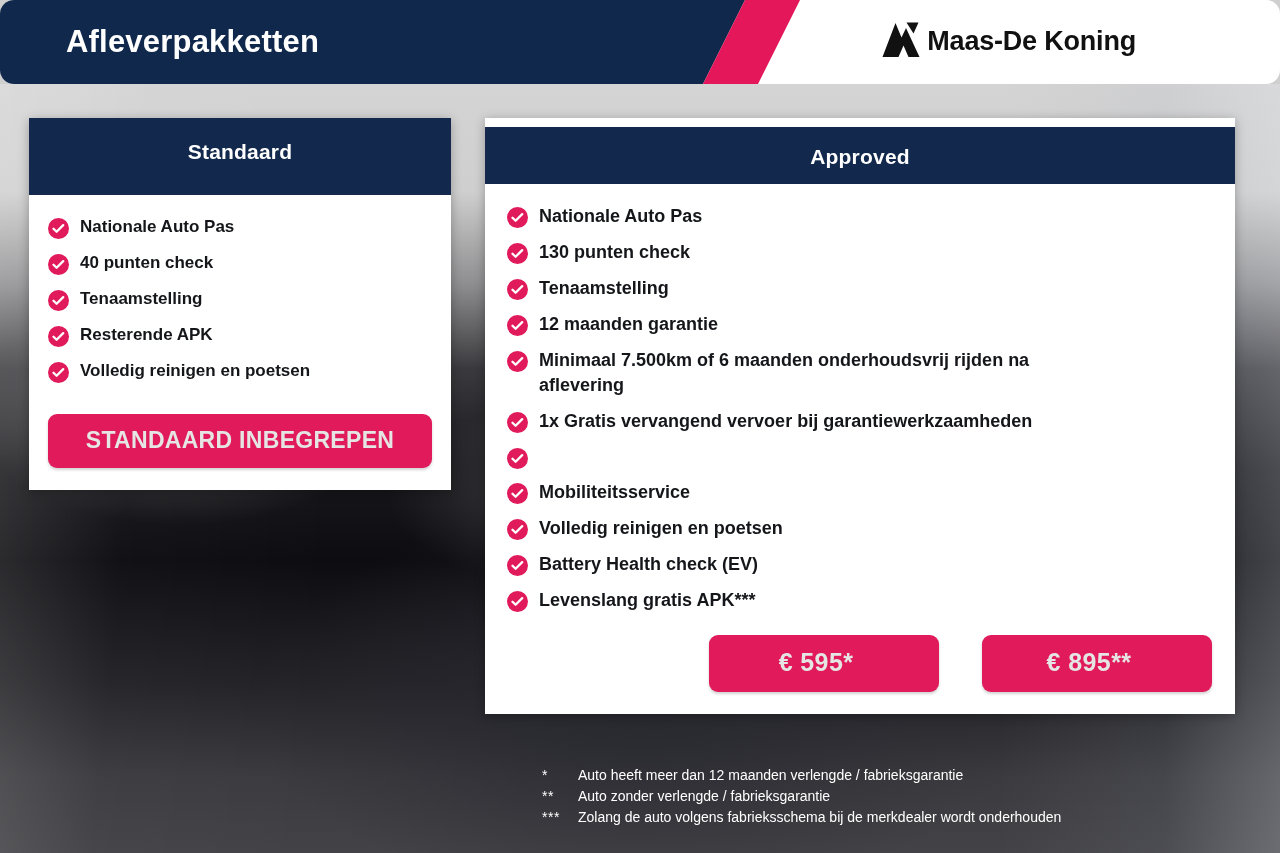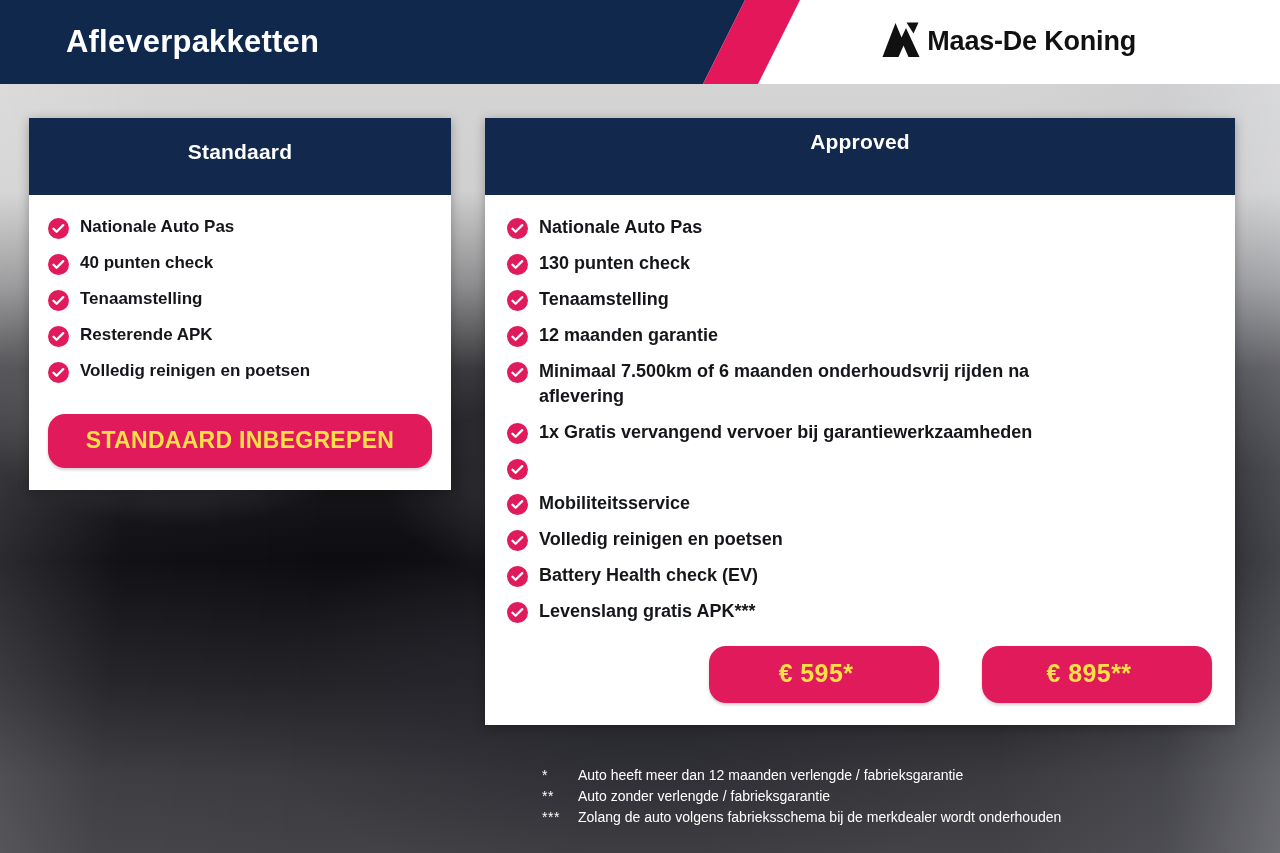--- a/index.html
+++ b/index.html
@@ -48,20 +48,21 @@
   }
 
   
   #header {
     position: absolute;
     left: 0; top: 0;
     width: 1280px; height: 84px;
     background: #ffffff;
     overflow: hidden;
     z-index: 5;
+    border-radius: 14px;
   }
   .hdr-navy {
     position: absolute;
     left: 0; top: 0;
     width: 760px; height: 84px;
     background: #10284b;
     clip-path: polygon(0 0, 745px 0, 703px 84px, 0 84px);
   }
   .hdr-pink {
     position: absolute;
@@ -103,21 +104,21 @@
     z-index: 3;
   }
   #card-standaard { left: 29px; top: 118px; width: 422px; }
   #card-approved  { left: 485px; top: 118px; width: 750px; }
 
   .card-header {
     background: #12284c;
     text-align: center;
   }
   #card-standaard .card-header { height: 77px; padding-top: 22px; }
-  #card-approved  .card-header { height: 77px; padding-top: 12px; }
+  #card-approved  .card-header { height: 57px; padding-top: 18px; margin-top: 9px; }
 
   .card-title {
     color: #ffffff;
     font-size: 21px;
     font-weight: bold;
     letter-spacing: 0.2px;
   }
 
   .card-body { padding: 20px 19px 22px 19px; }
   #card-approved .card-body { padding: 20px 22px 22px 22px; }
@@ -146,23 +147,23 @@
     line-height: 24px;
   }
   #card-approved .feature-text { font-size: 18px; line-height: 25px; }
   #card-standaard ul.features li { margin-bottom: 12px; }
   #card-approved  ul.features li { margin-bottom: 11px; }
 
   
   .pill {
     display: inline-block;
     background: #e01a5b;
-    color: #fde047;
+    color: #e5e5e5;
     border: none;
-    border-radius: 17px;
+    border-radius: 9px;
     font-family: "Liberation Sans", sans-serif;
     font-weight: bold;
     text-align: center;
     cursor: pointer;
     box-shadow: 0 2px 3px rgba(0,0,0,0.18);
   }
   #btn-standaard {
     width: 100%;
     margin-top: 19px;
     padding: 13px 0 14px 0;

